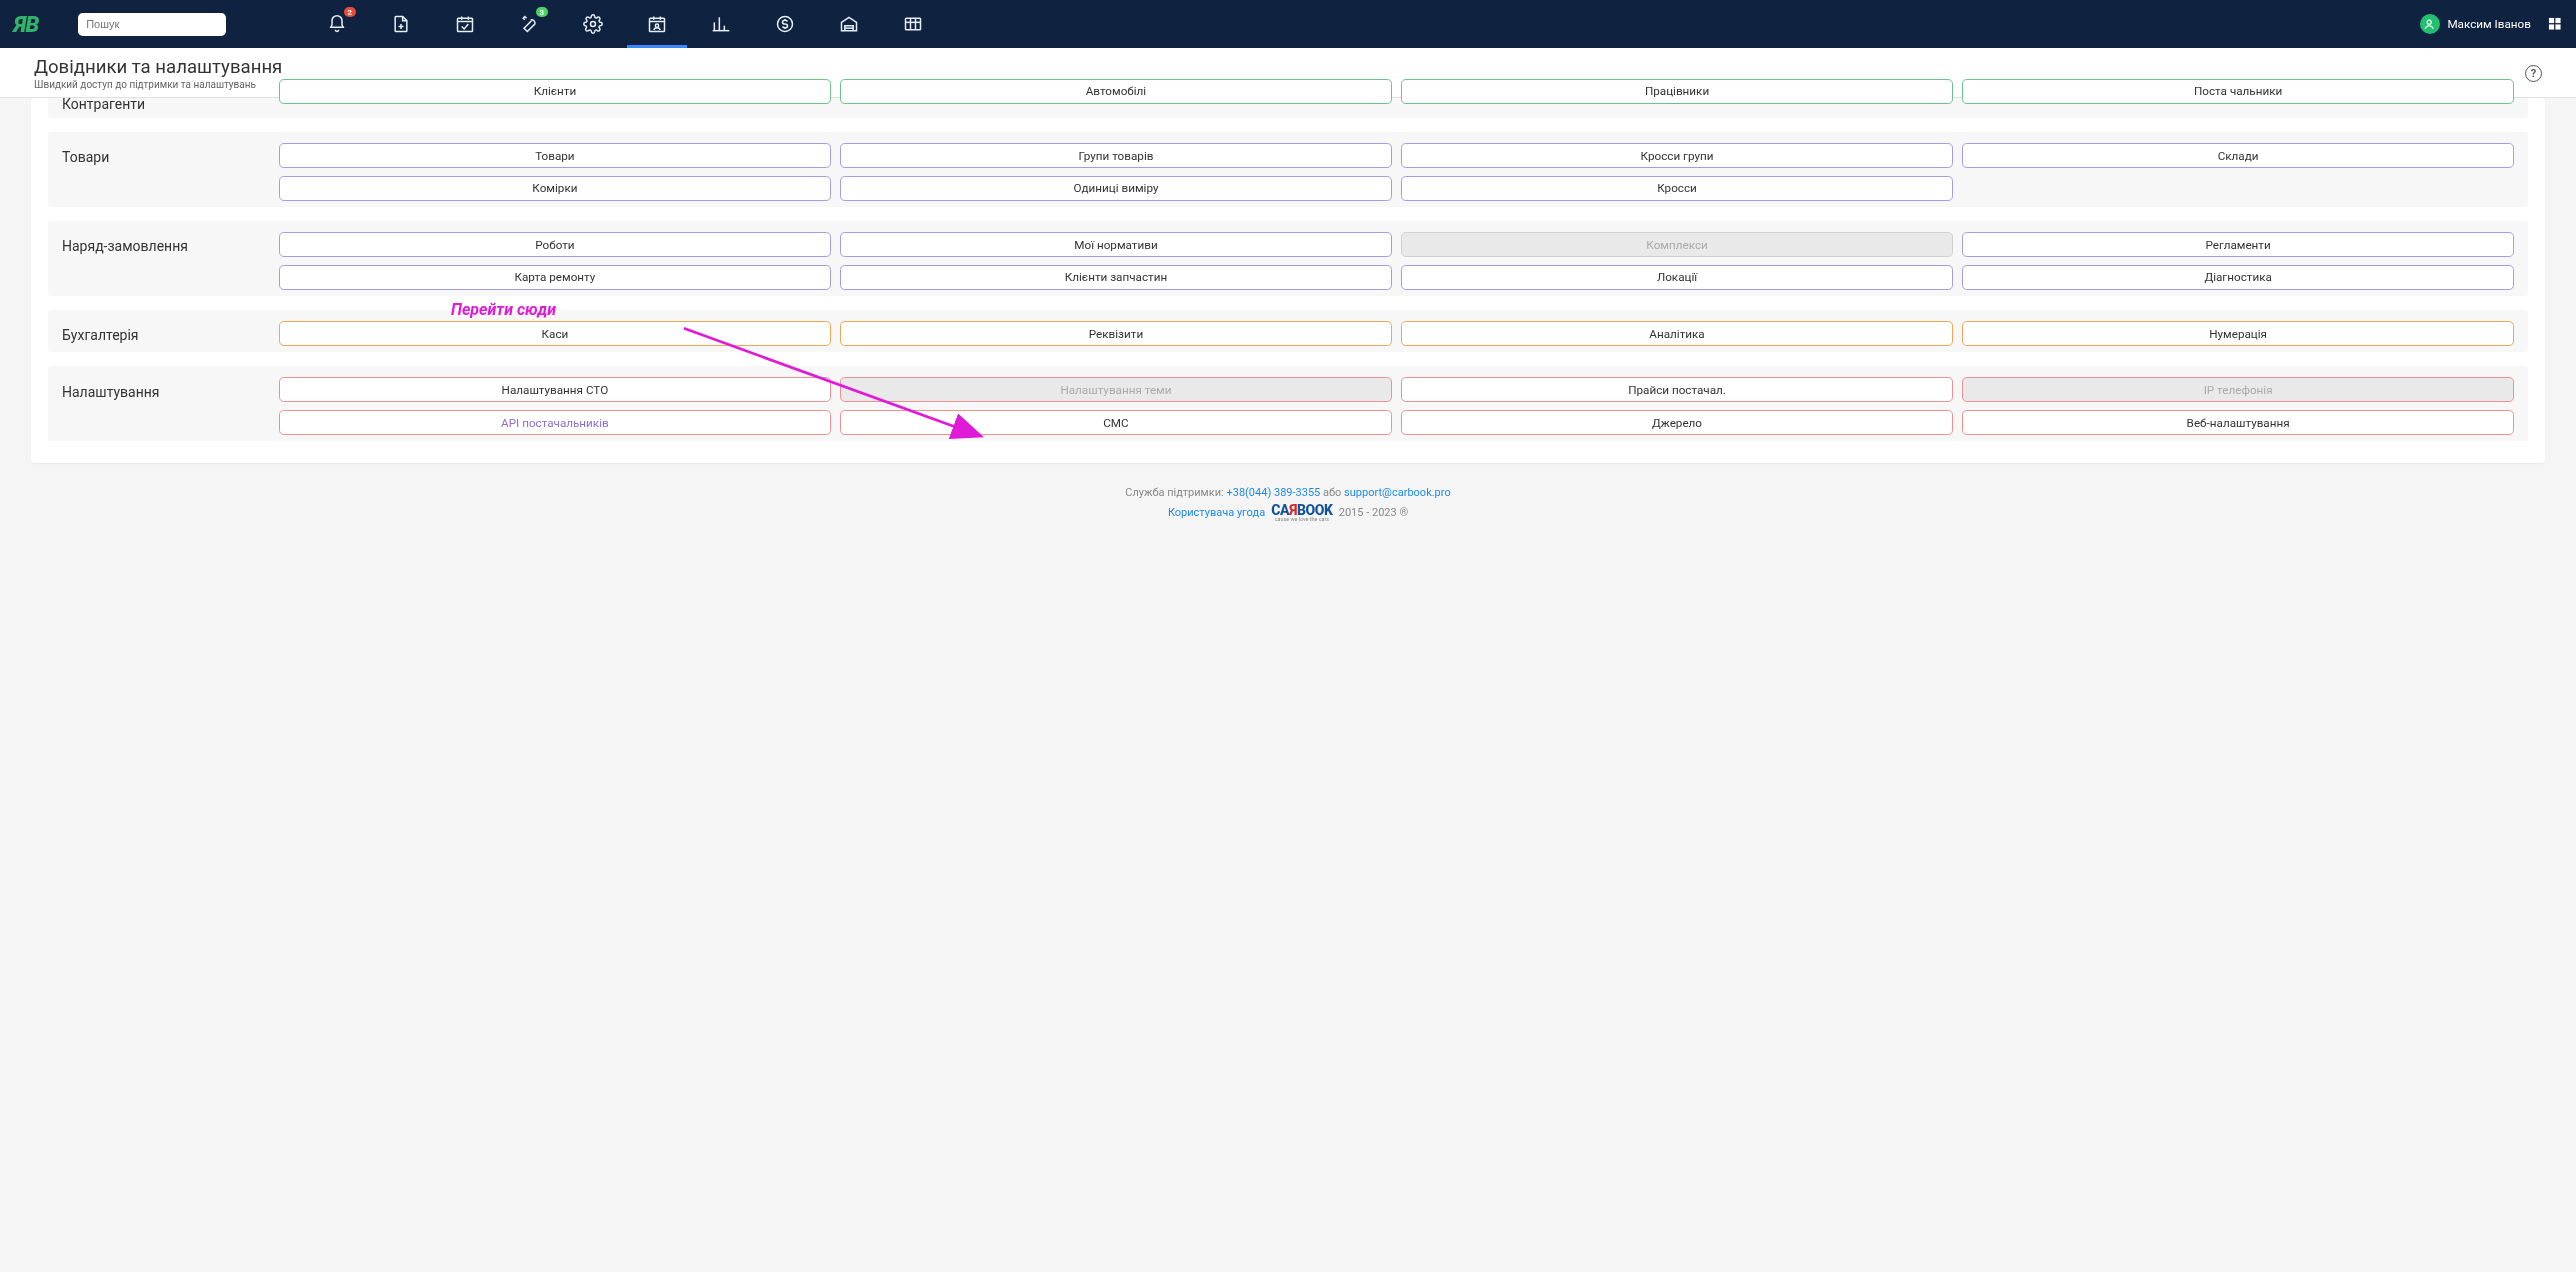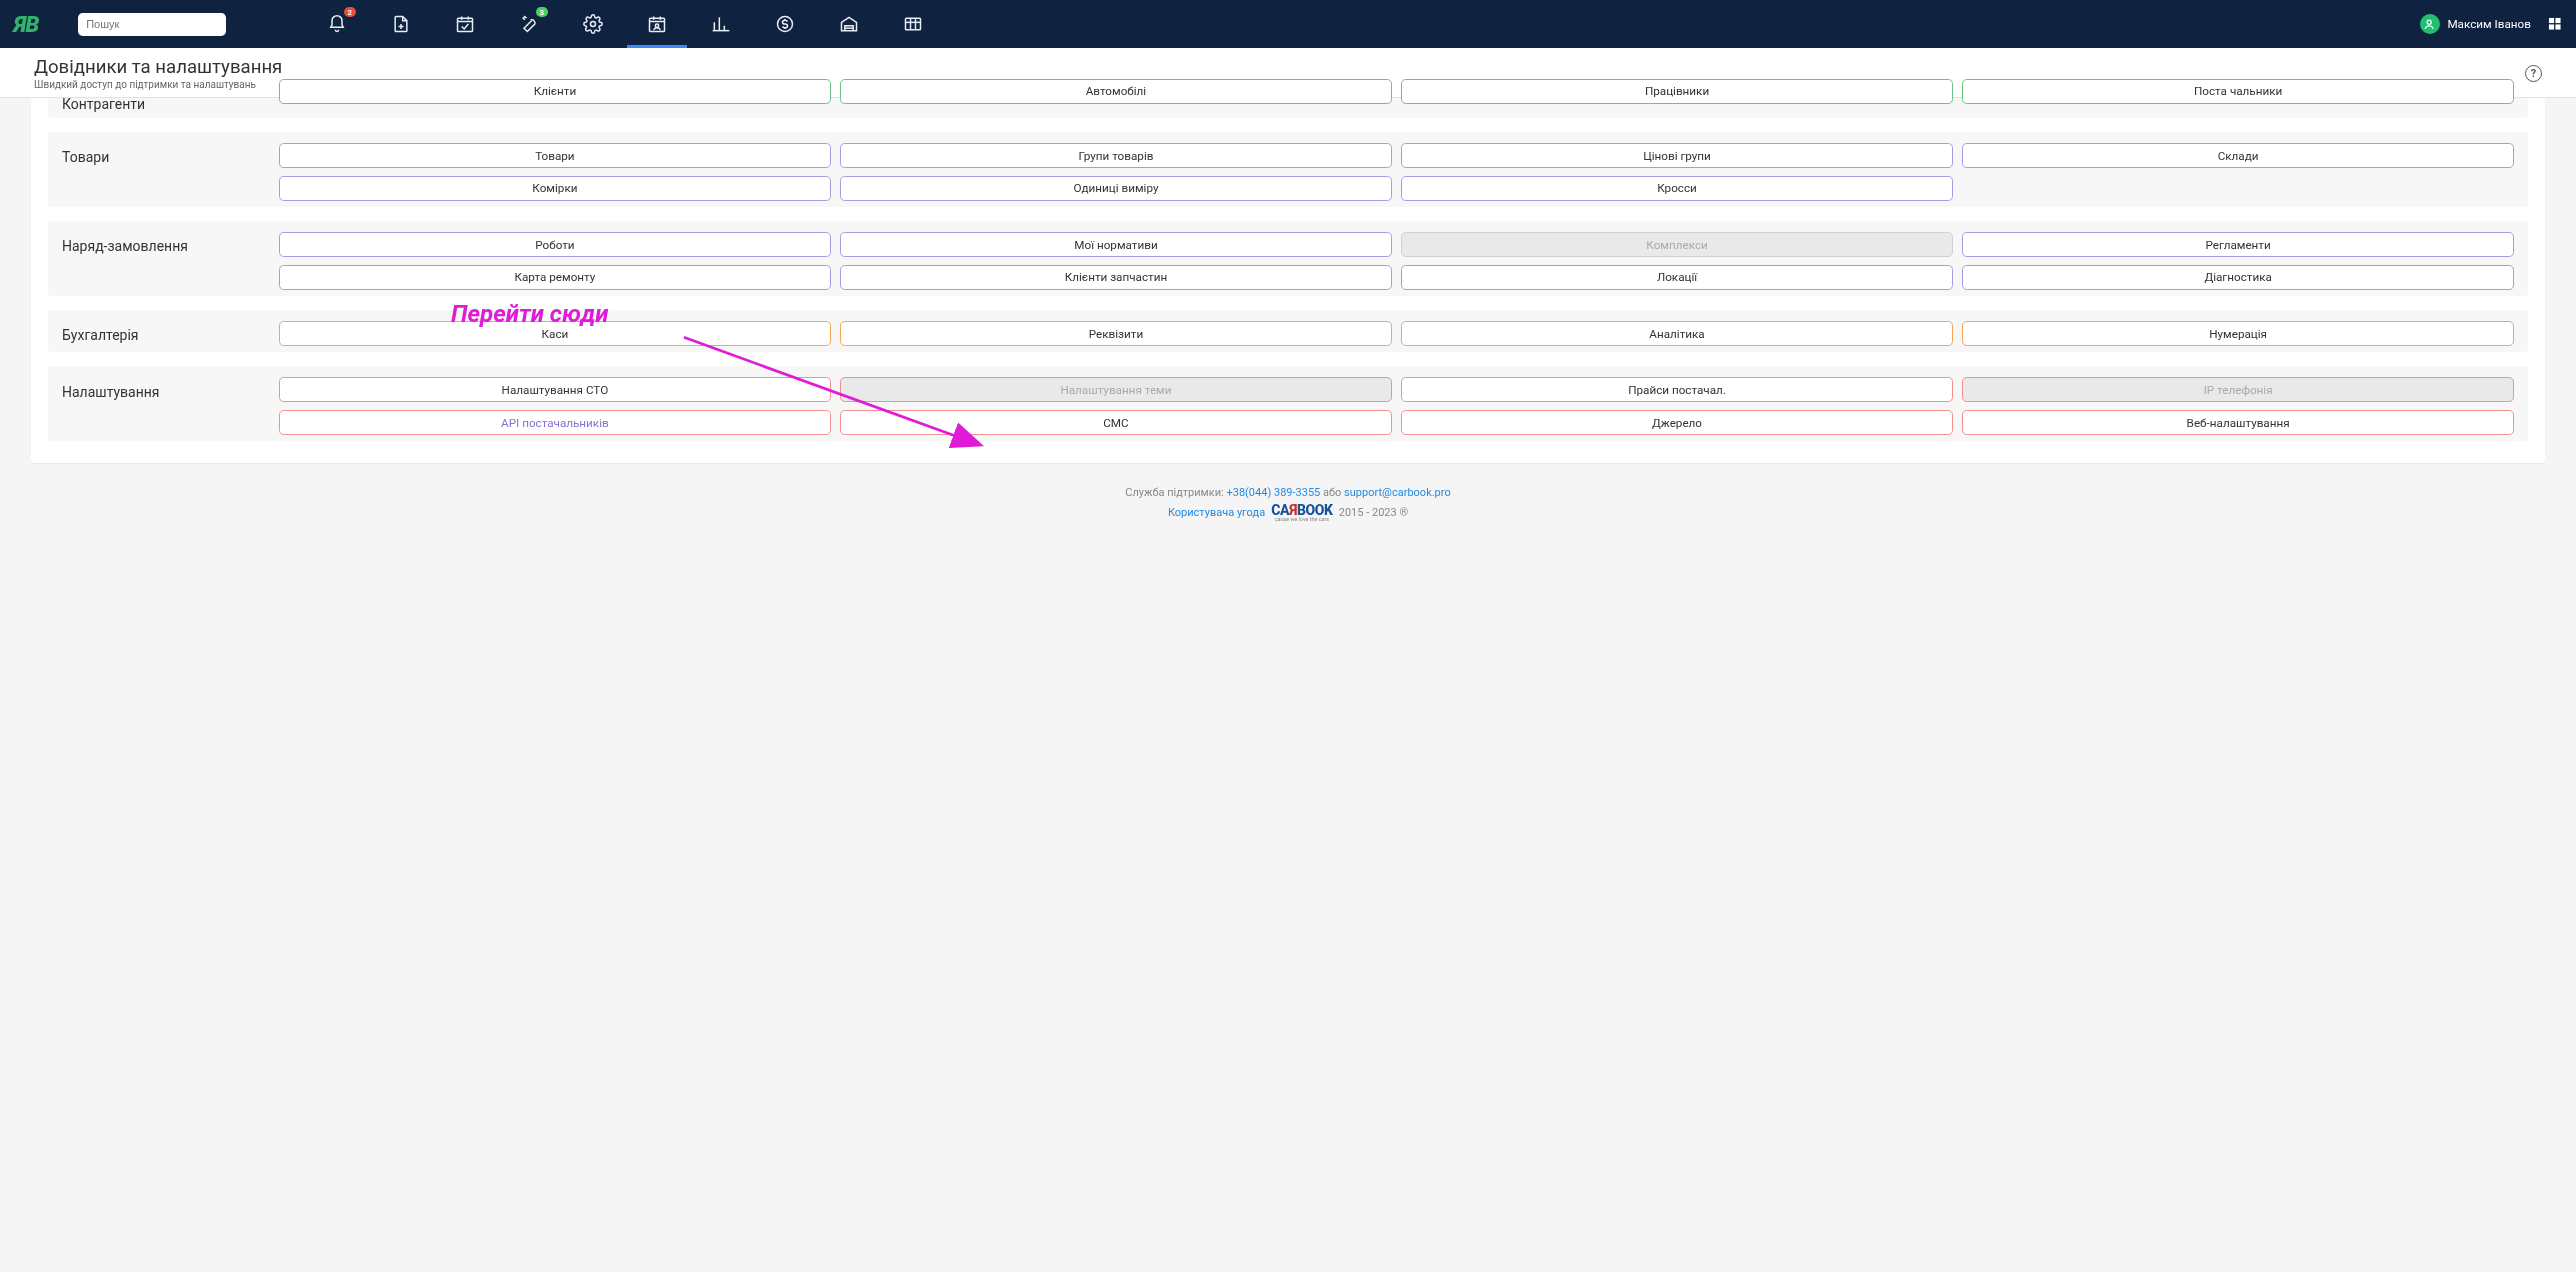--- a/index.html
+++ b/index.html
@@ -180,21 +180,21 @@
   .c-red .sbtn.disabled { border-color: var(--border-red); }
   .c-purple .sbtn.disabled, .c-green .sbtn.disabled, .c-orange .sbtn.disabled { border-color: #d0d0d0; }
 
   
   .annotation {
     position: absolute;
     pointer-events: none;
   }
   .annotation-text {
     color: var(--annotation);
-    font-size: 24px;
+    font-size: 16px;
     font-weight: 700;
     font-style: italic;
   }
 
   
   .footer {
     text-align: center;
     font-size: 11px;
     color: #888;
     padding: 23px 0 6.2px;
@@ -339,21 +339,21 @@
           <div class="sbtn">Поста чальники</div>
         </div>
     </div>
 
     <div id="sections-mount">
         <div class="section c-purple">
           <div class="section-label">Товари</div>
           <div class="btn-grid">
             <div class="sbtn">Товари</div>
             <div class="sbtn">Групи товарів</div>
-            <div class="sbtn">Цінові групи</div>
+            <div class="sbtn">Кросси групи</div>
             <div class="sbtn">Склади</div>
             <div class="sbtn">Комірки</div>
             <div class="sbtn">Одиниці виміру</div>
             <div class="sbtn">Кросси</div>
           </div>
         </div>
         <div class="section c-purple">
           <div class="section-label">Наряд-замовлення</div>
           <div class="btn-grid">
             <div class="sbtn">Роботи</div>

